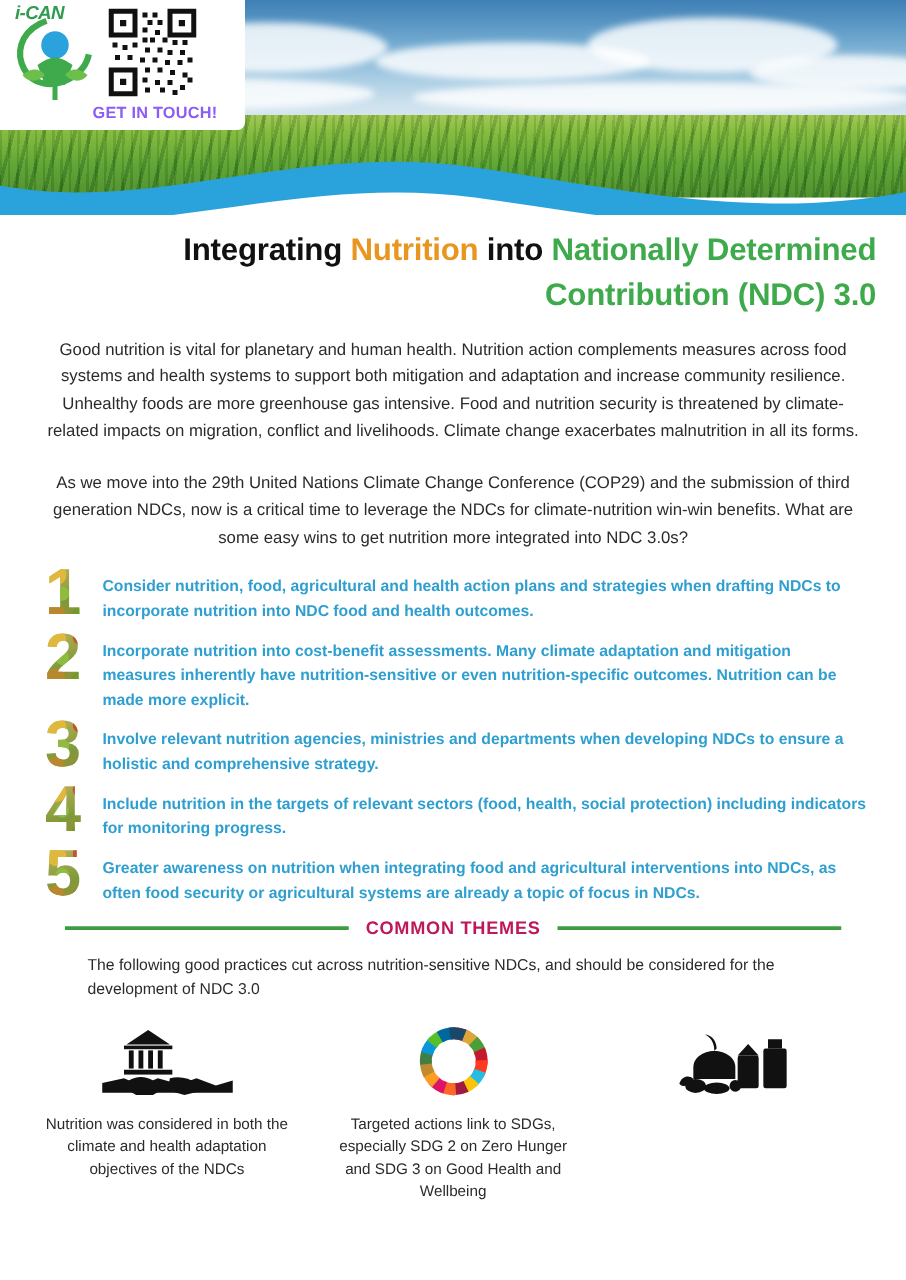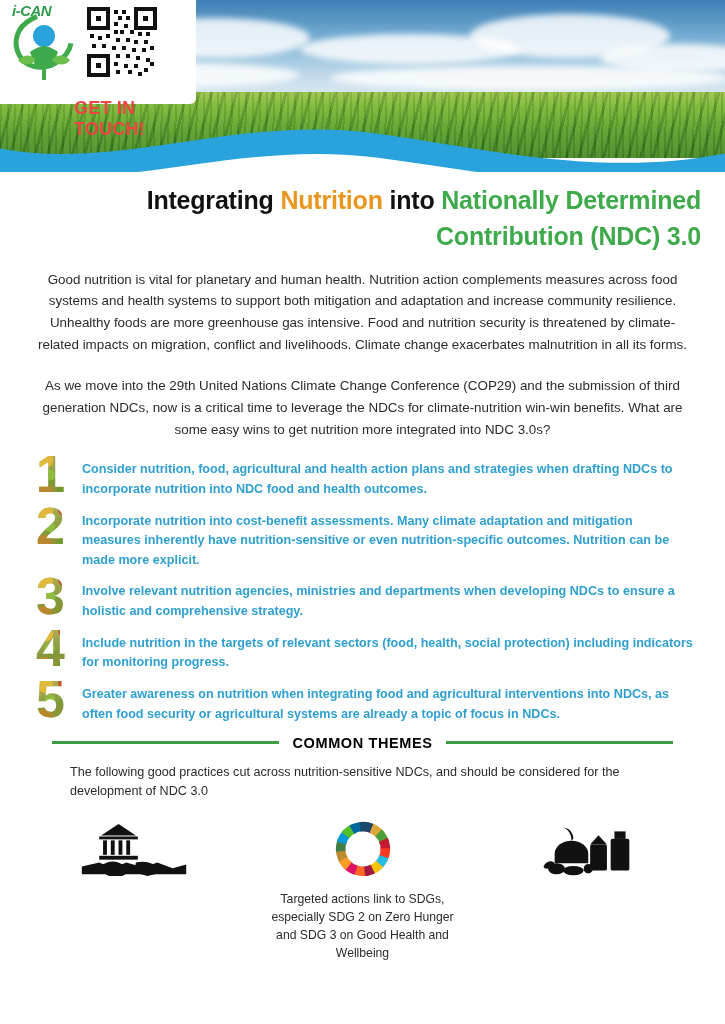--- a/index.html
+++ b/index.html
@@ -95,26 +95,25 @@
   }
   .qr {
     position: absolute;
     left: 86px; top: 6px;
     width: 72px; height: 72px;
     background-color: #fff;
   }
   .get-in-touch {
     position: absolute;
     left: 74px; top: 82px;
-    font-size: 18px;
-    font-weight: bold;
-    color: #ef4444;
+    font-size: 13px;
+    font-weight: bold;
+    color: #8b5cf6;
     letter-spacing: 0.2px;
     z-index: 7;
-    margin-top: 16px;
   }
 
   
   .title {
     margin: 10px 24px 0 24px;
     text-align: right;
     font-size: 25px;
     font-weight: bold;
     line-height: 1.45;
     letter-spacing: -0.2px;
@@ -182,21 +181,21 @@
     gap: 14px;
   }
   .themes-rule {
     flex: 1;
     height: 3px;
     background: #3c9c41;
   }
   .themes-title {
     font-size: 14.5px;
     font-weight: bold;
-    color: #000000;
+    color: #be185d;
     letter-spacing: 0.6px;
     white-space: nowrap;
   }
   .themes-sub {
     margin: 12px 70px 0 70px;
     text-align: left;
     font-size: 12.6px;
     line-height: 1.55;
     color: #2b2b2b;
   }
@@ -365,20 +364,21 @@
         <rect x="28" y="21" width="4" height="15" fill="#111"></rect>
         <rect x="36" y="21" width="4" height="15" fill="#111"></rect>
         <rect x="44" y="21" width="4" height="15" fill="#111"></rect>
         <rect x="52" y="21" width="4" height="15" fill="#111"></rect>
         <rect x="24" y="37" width="40" height="4" fill="#111"></rect>
         <path d="M6,48 L24,44 L38,50 L52,44 L70,49 L84,44 L100,50 L114,46 L114,56 L6,56 Z" fill="#111"></path>
         <path d="M28,46 C34,42 42,42 48,46 L58,52 L48,58 L34,58 L24,52 Z" fill="#111"></path>
         <path d="M62,44 C70,42 78,44 84,48 L90,54 L74,58 L60,54 Z" fill="#111"></path>
       </svg>
     </div>
+    <div class="theme-cap">Nutrition was considered in both the climate and health adaptation objectives of the NDCs</div>
   </div>
 
   <div class="theme">
     <div class="theme-icon">
       <svg viewBox="0 0 72 72" width="62" height="62">
         <g transform="translate(36,36)">
           <g fill="none" stroke-width="11">
             <path d="M0,-26 A26,26 0 0,1 13,-22.5" stroke="#e5243b" transform="rotate(0)"></path>
             <path d="M0,-26 A26,26 0 0,1 13,-22.5" stroke="#dda63a" transform="rotate(22)"></path>
             <path d="M0,-26 A26,26 0 0,1 13,-22.5" stroke="#4c9f38" transform="rotate(44)"></path>

